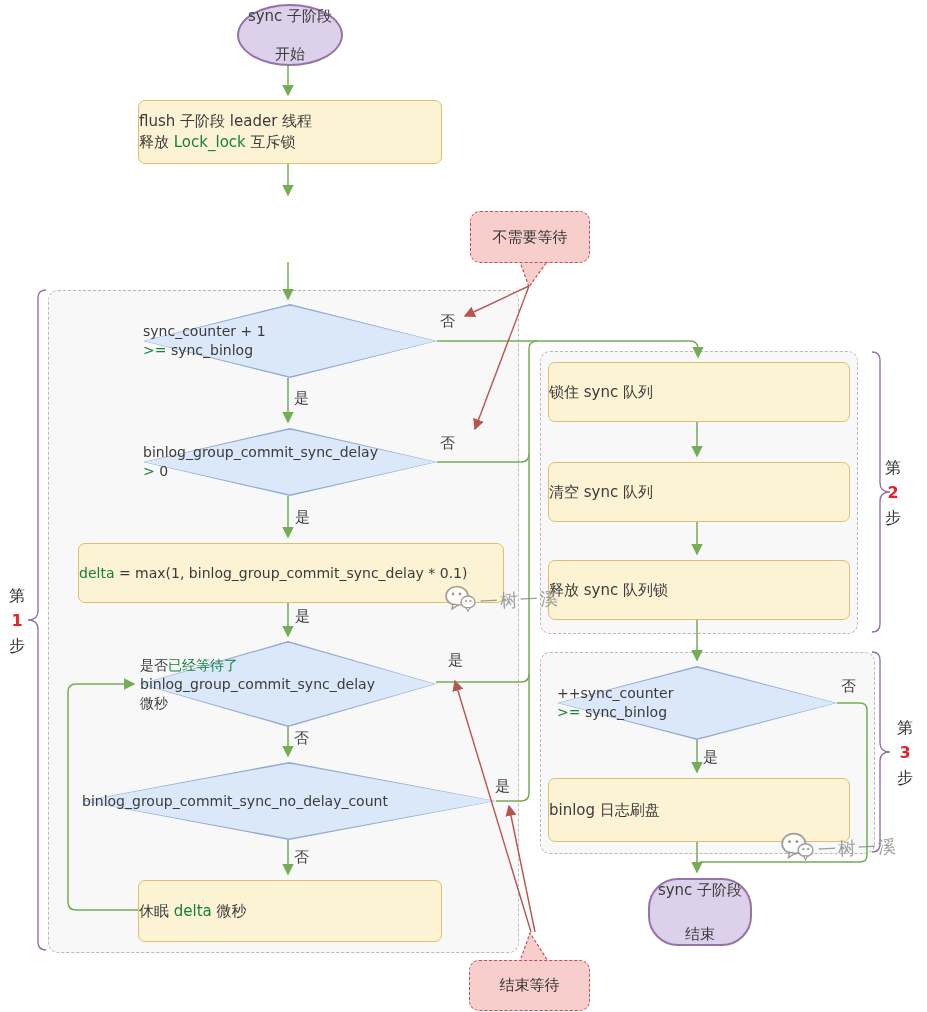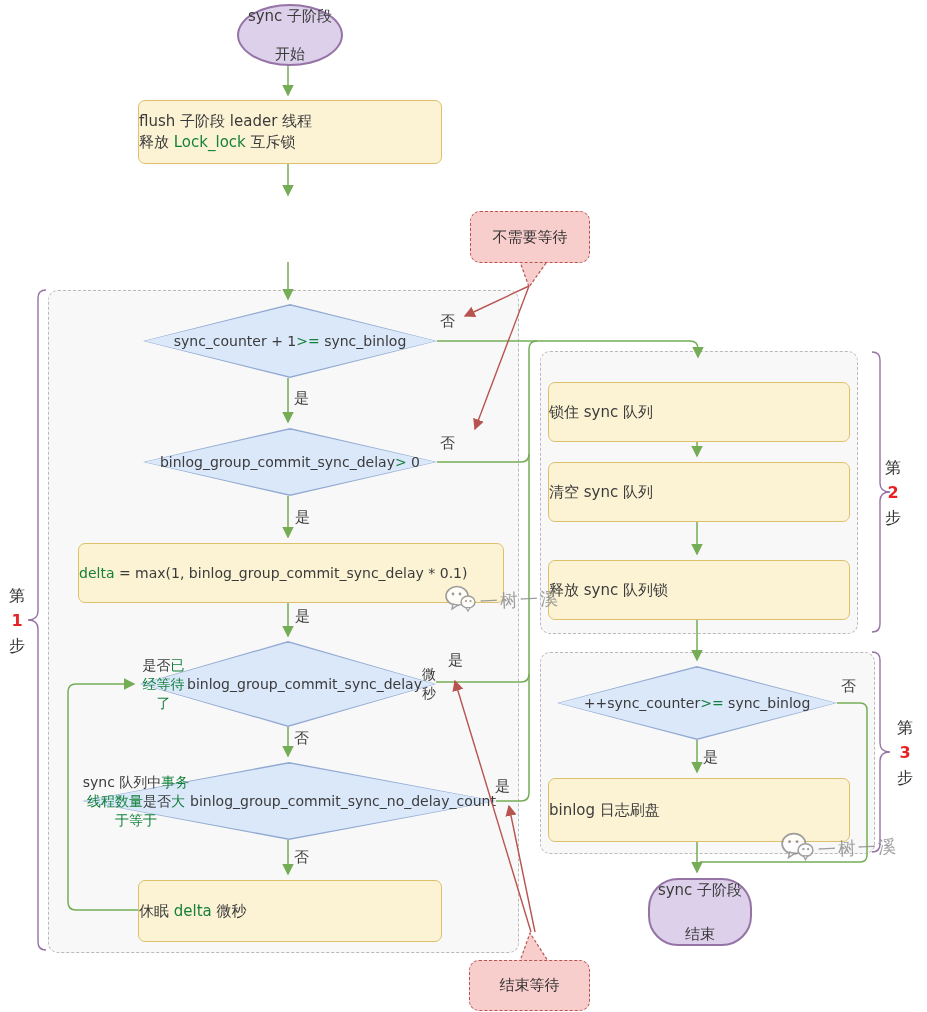--- a/index.html
+++ b/index.html
@@ -27,22 +27,22 @@
   .pbox{position:absolute;background:#fcf3d4;border:1.5px solid #ddc06c;border-radius:7px;
     display:flex;flex-direction:column;align-items:flex-start;justify-content:center;
     font-size:15px;line-height:21px;text-align:center;}
 
   
   .diamond{position:absolute;}
   .diamond .d-border,.diamond .d-fill{position:absolute;
     clip-path:polygon(50% 0,100% 50%,50% 100%,0 50%);}
   .diamond .d-border{inset:0;background:#91aad2;}
   .diamond .d-fill{inset:1.5px;background:#dbe8fa;}
-  .diamond .d-text{position:absolute;inset:0;display:flex;flex-direction:row;
-    align-items:center;justify-content:center;font-size:14px;line-height:19px;text-align:center;}
+  .diamond .d-text{position:absolute;inset:0;display:flex;flex-direction:column;
+    align-items:flex-start;justify-content:center;font-size:14px;line-height:19px;text-align:center;}
 
   .hl{color:#15803d;font-weight:normal;}
 
   
   .elabel{position:absolute;font-size:15px;color:#3f3f3f;}
 
   
   .steplabel{position:absolute;width:30px;text-align:center;font-size:16px;line-height:25px;color:#333;}
   .steplabel .num{color:#e82222;font-weight:bold;}
 
@@ -145,30 +145,29 @@
         <div><span>是否</span><span class="hl">已经等待了</span></div>
         <div><span>binlog_group_commit_sync_delay</span></div>
         <div><span>微秒</span></div>
       </div>
     </div>
 
     <div class="diamond" style="left:82px;top:762px;width:414px;height:78px">
       <div class="d-border"></div>
       <div class="d-fill"></div>
       <div class="d-text">
-        <div><span>sync 队列中</span><span class="hl">事务线程数量</span><span>是否</span><span class="hl">大于等于</span></div>
         <div><span>binlog_group_commit_sync_no_delay_count</span></div>
       </div>
     </div>
 
     <div class="pbox" style="left:138px;top:880px;width:302px;height:60px">
       <div><span>休眠 </span><span class="hl">delta</span><span> 微秒</span></div>
     </div>
 
-    <div class="pbox" style="left:548px;top:382px;width:300px;height:58px">
+    <div class="pbox" style="left:548px;top:362px;width:300px;height:58px">
       <div>锁住 sync 队列</div>
     </div>
     <div class="pbox" style="left:548px;top:462px;width:300px;height:58px">
       <div>清空 sync 队列</div>
     </div>
     <div class="pbox" style="left:548px;top:560px;width:300px;height:58px">
       <div>释放 sync 队列锁</div>
     </div>
 
     <div class="diamond" style="left:557px;top:666px;width:280px;height:74px">

